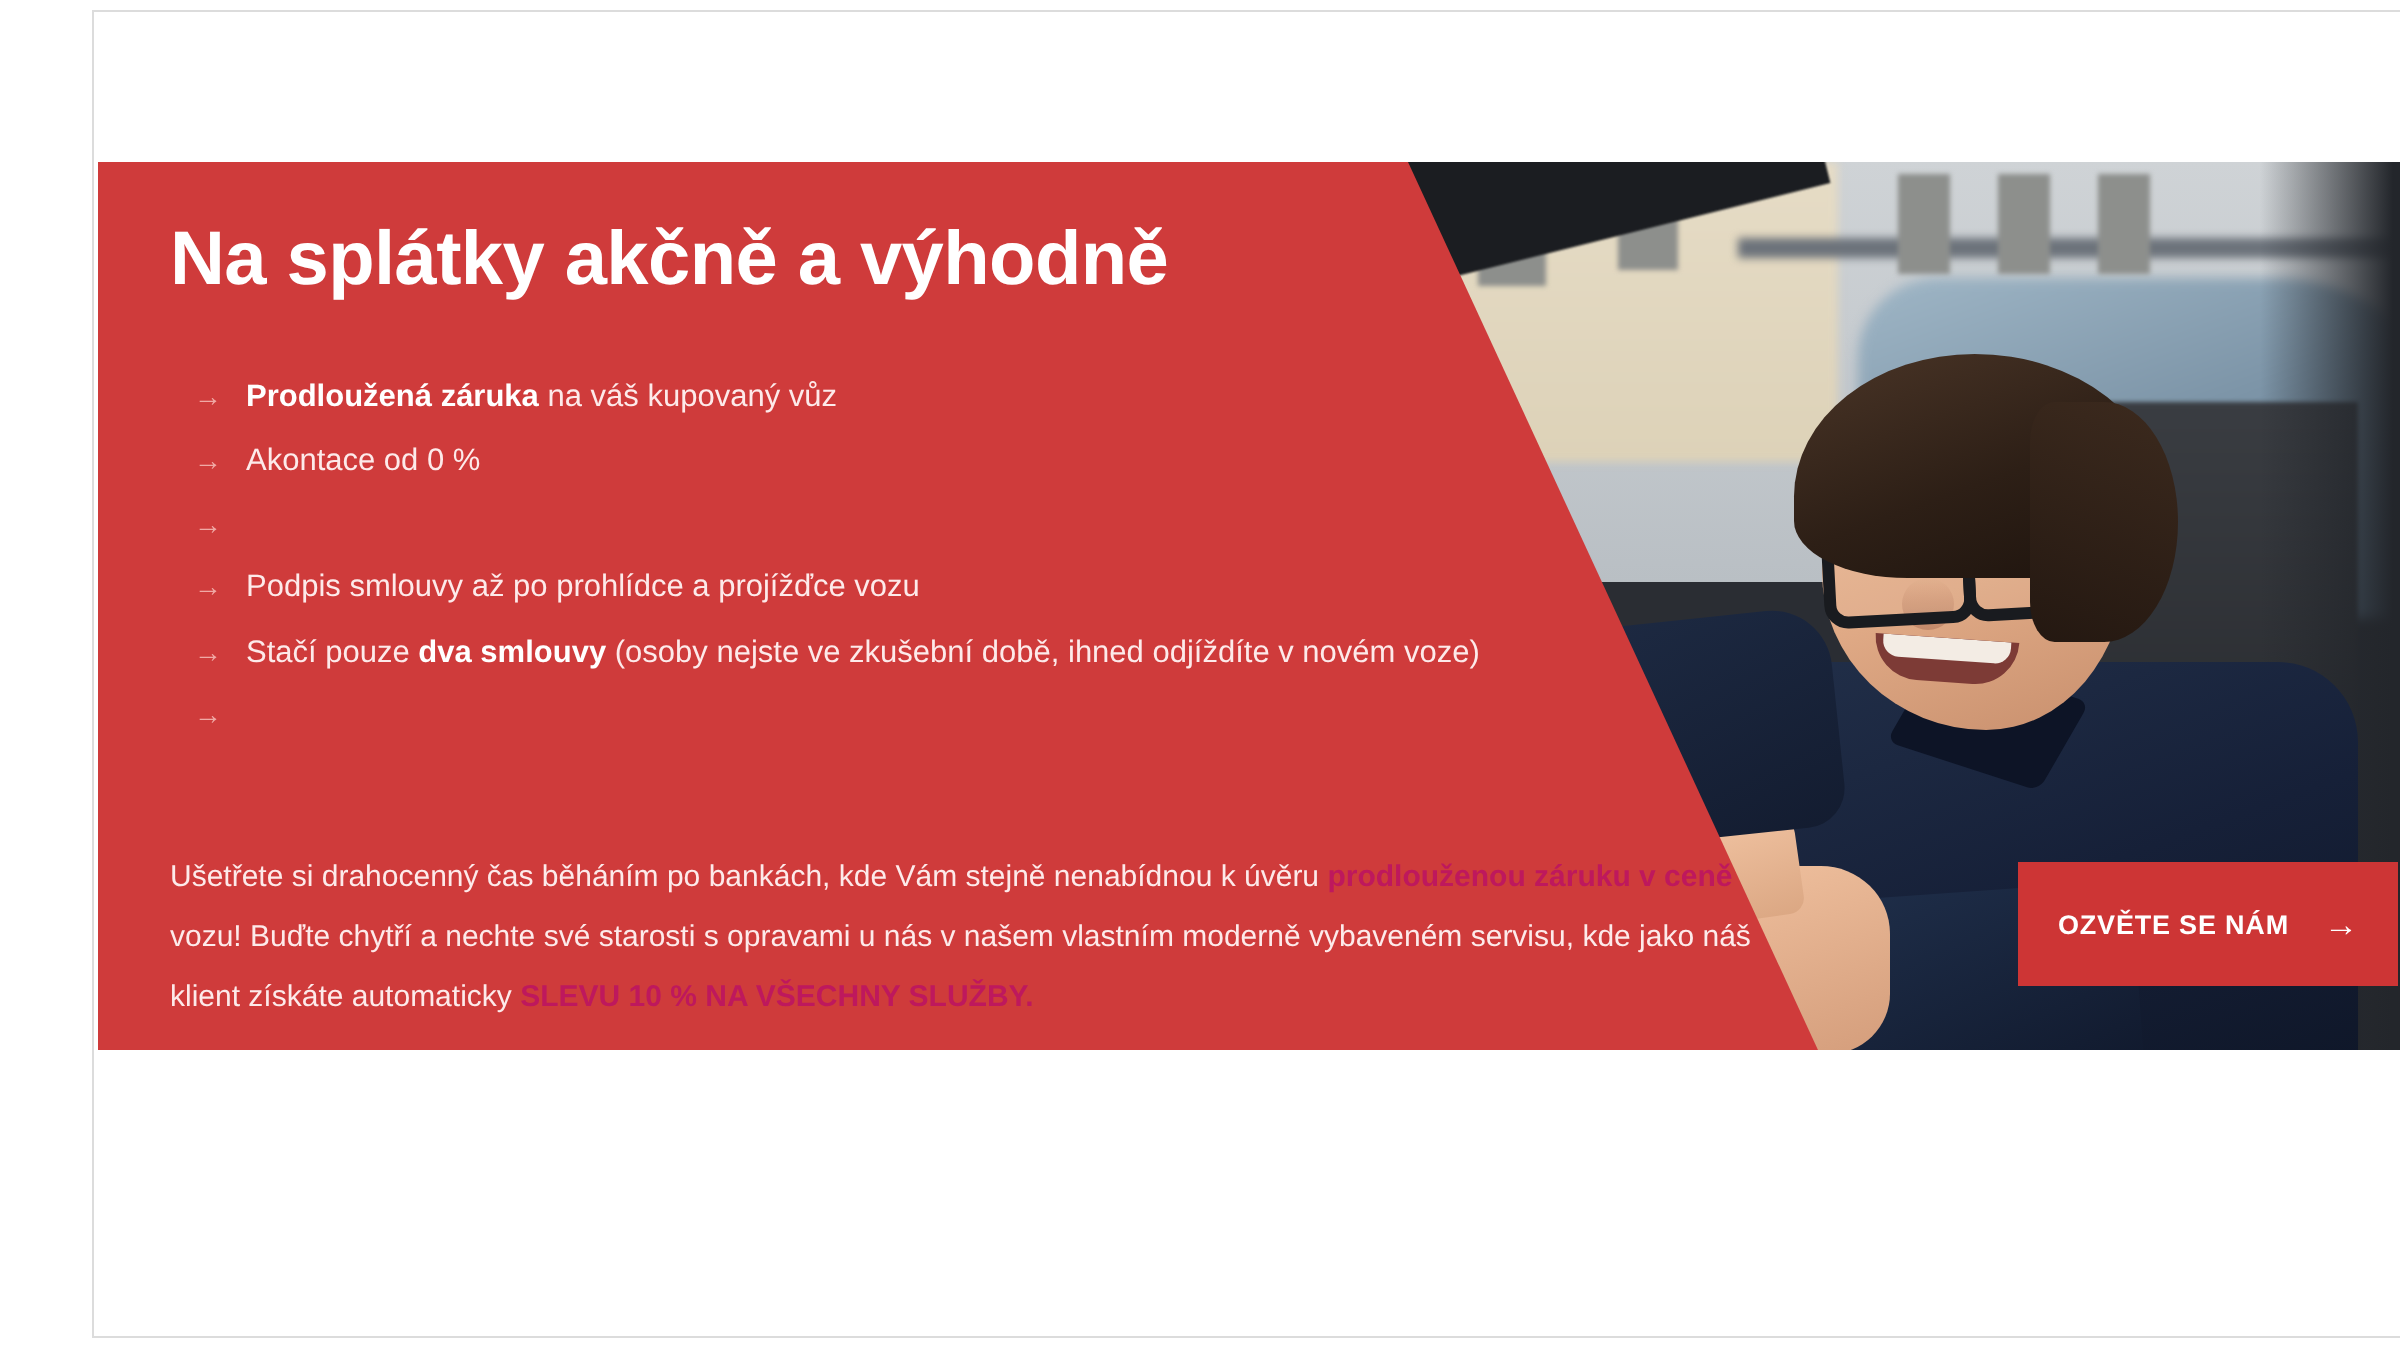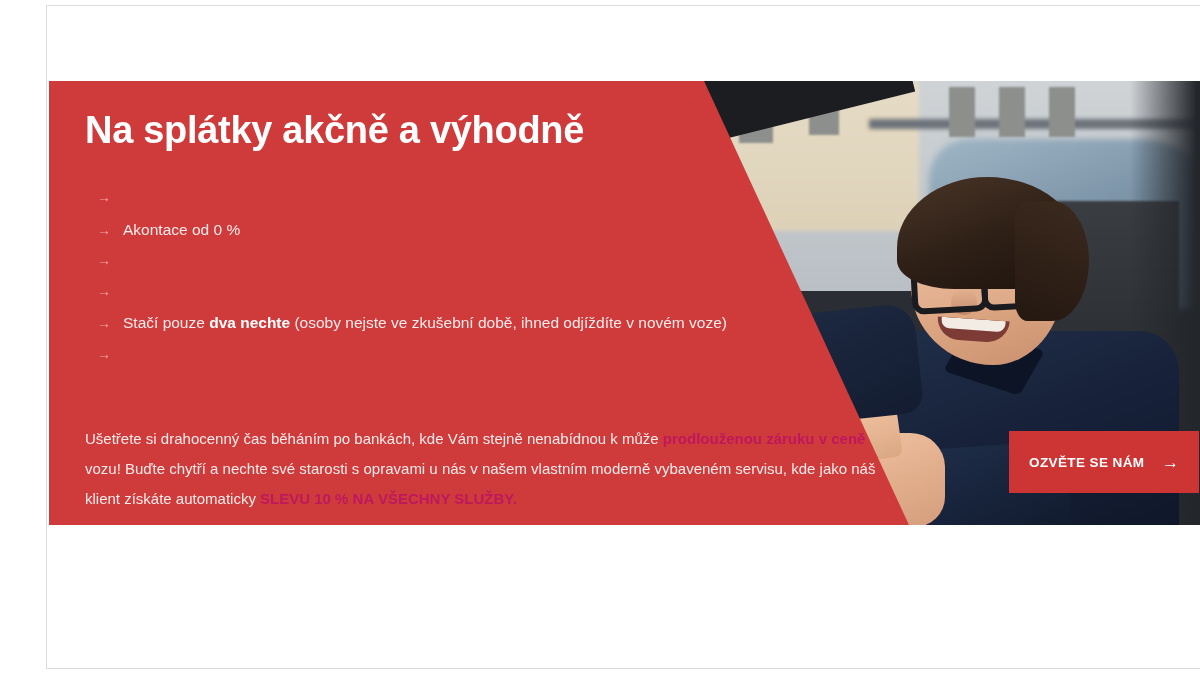--- a/index.html
+++ b/index.html
@@ -500,45 +500,51 @@
 
     <div class="red-panel"></div>
 
     <div class="content">
 
       <div class="headline">Na splátky akčně a výhodně</div>
 
       <ul class="bullets">
         <li class="bullet">
           <span class="bullet-arrow">→</span>
+          <span class="bullet-text">
+            <strong>Prodloužená záruka</strong><span> na váš kupovaný vůz</span><strong></strong><span></span>
+          </span>
         </li>
         <li class="bullet">
           <span class="bullet-arrow">→</span>
           <span class="bullet-text">
             <strong></strong><span>Akontace od 0 %</span><strong></strong><span></span>
           </span>
         </li>
         <li class="bullet">
           <span class="bullet-arrow">→</span>
         </li>
         <li class="bullet">
           <span class="bullet-arrow">→</span>
+          <span class="bullet-text">
+            <strong></strong><span>Podpis smlouvy až po prohlídce a projížďce vozu</span><strong></strong><span></span>
+          </span>
         </li>
         <li class="bullet">
           <span class="bullet-arrow">→</span>
           <span class="bullet-text">
-            <strong></strong><span>Stačí pouze </span><strong>dva nechte</strong><span> (osoby nejste ve zkušební době, ihned odjíždíte v novém voze)</span>
+            <strong></strong><span>Stačí pouze </span><strong>dva smlouvy</strong><span> (osoby nejste ve zkušební době, ihned odjíždíte v novém voze)</span>
           </span>
         </li>
         <li class="bullet">
           <span class="bullet-arrow">→</span>
         </li>
       </ul>
 
-      <p class="paragraph"><span>Ušetřete si drahocenný čas běháním po bankách, kde Vám stejně nenabídnou k může </span><strong>prodlouženou záruku v ceně</strong><span> vozu! Buďte chytří a nechte své starosti s opravami u nás v našem vlastním moderně vybaveném servisu, kde jako náš klient získáte automaticky </span><strong>SLEVU 10 % NA VŠECHNY SLUŽBY.</strong></p>
+      <p class="paragraph"><span>Ušetřete si drahocenný čas běháním po bankách, kde Vám stejně nenabídnou k úvěru </span><strong>prodlouženou záruku v ceně</strong><span> vozu! Buďte chytří a nechte své starosti s opravami u nás v našem vlastním moderně vybaveném servisu, kde jako náš klient získáte automaticky </span><strong>SLEVU 10 % NA VŠECHNY SLUŽBY.</strong></p>
 
     </div>
 
     <button class="cta">
       <span class="cta-label">OZVĚTE SE NÁM</span>
       <span class="cta-arrow">→</span>
     </button>
 
   </div>
 </div>

